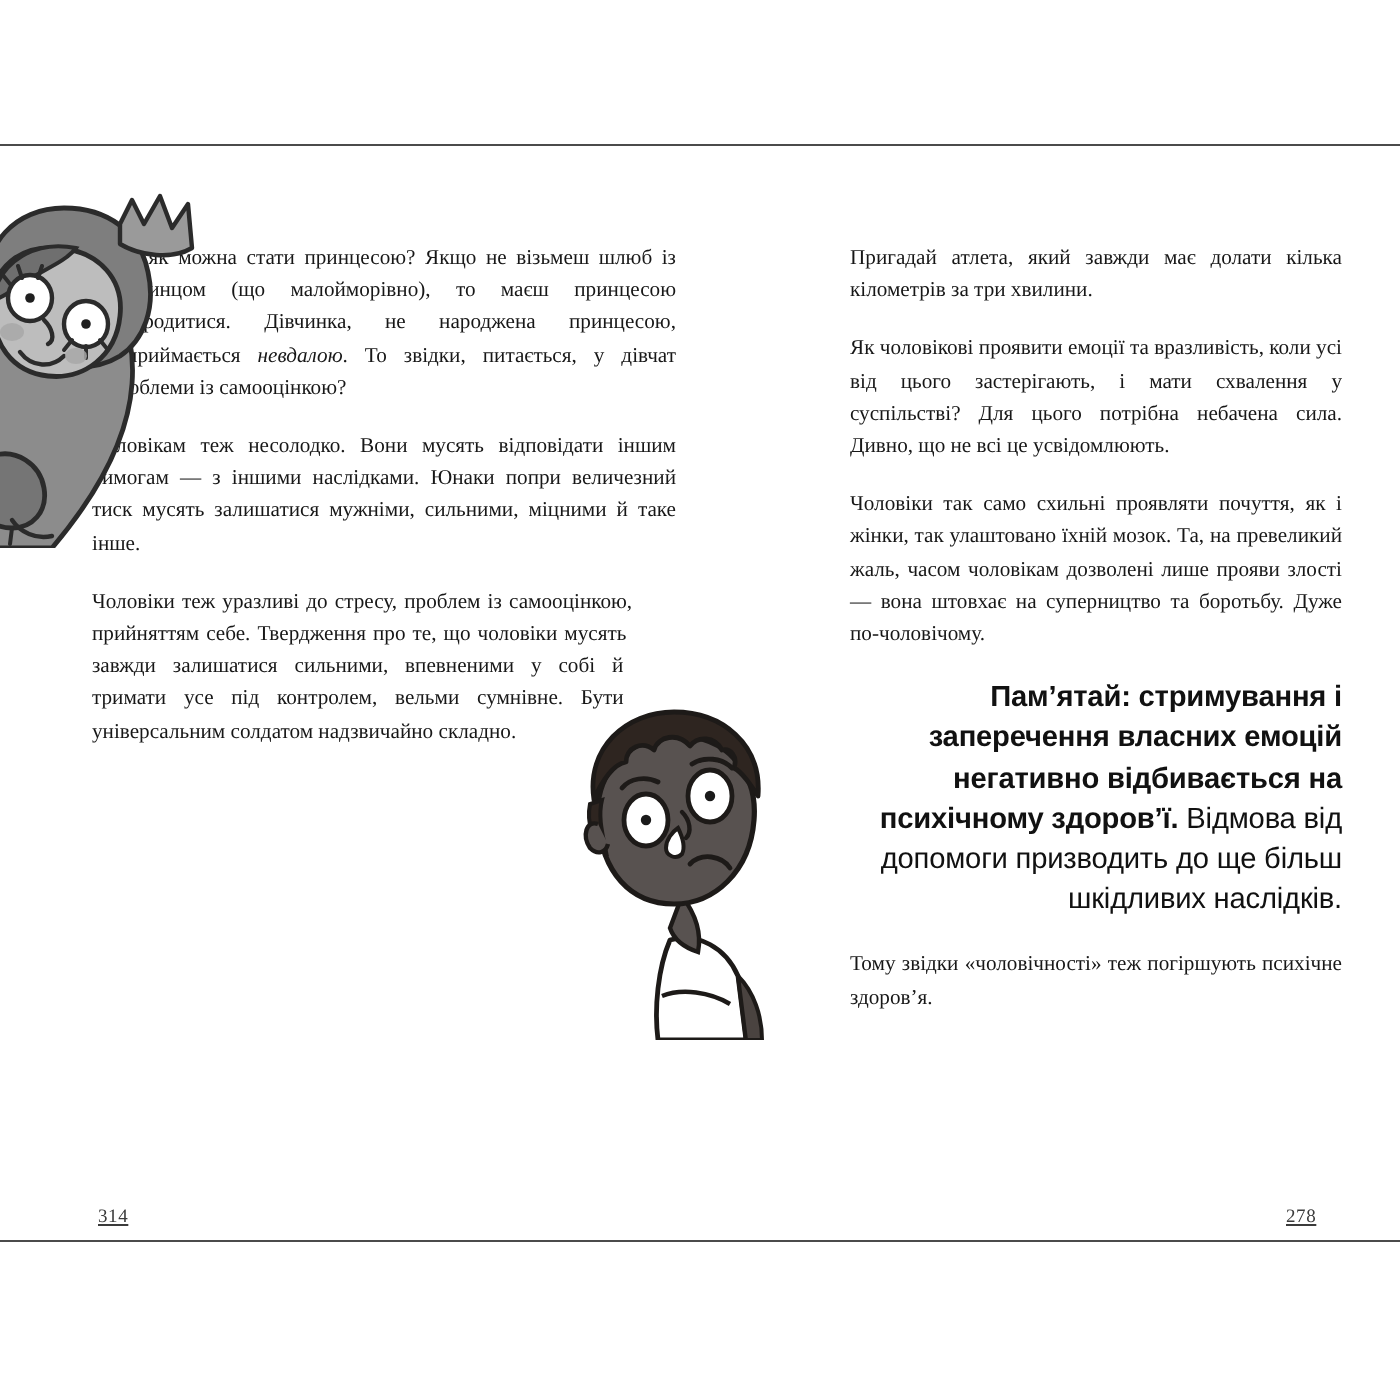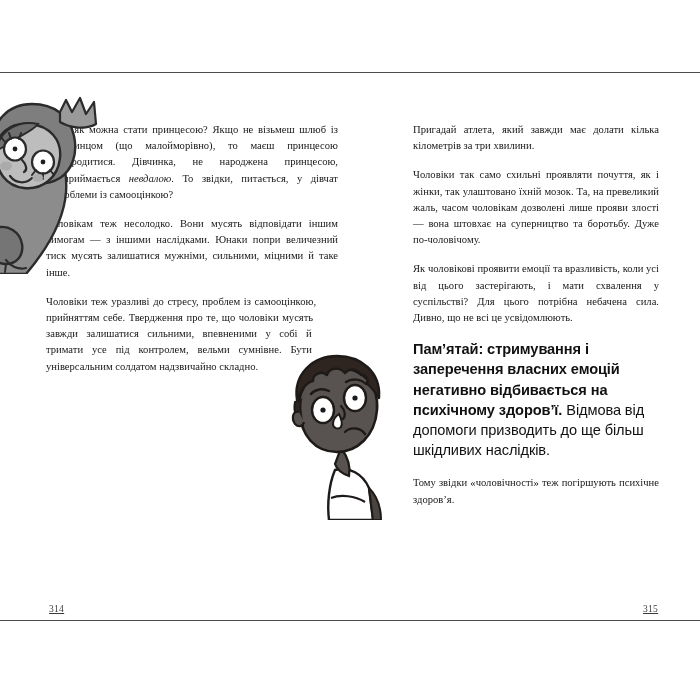--- a/index.html
+++ b/index.html
@@ -56,21 +56,21 @@
     text-justify: inter-word;
     color: #171717;
     hyphens: manual;
   }
   .col-left {
     left: 46px;
     width: 292px;
     height: 470px;
   }
   .col-right {
-    left: 413px;
+    left: 425px;
     width: 246px;
     height: 470px;
   }
 
   .para {
     margin: 0 0 13px 0;
     text-align: justify;
   }
   .para:last-child { margin-bottom: 0; }
 
@@ -96,21 +96,21 @@
     margin: -2px -50px 0 0;
   }
 
   
   .callout {
     font-family: "Liberation Sans", "DejaVu Sans", sans-serif;
     font-size: 14.6px;
     line-height: 20.2px;
     color: #111111;
     margin: 0 0 15px 0;
-    text-align: left;
+    text-align: right;
     letter-spacing: -0.1px;
   }
   .callout .strong {
     font-weight: bold;
   }
   .callout .plain {
     font-weight: normal;
   }
 
   
@@ -153,32 +153,32 @@
 
     <p class="para">Чоловіки теж уразливі до стресу, проблем із самооцінкою, прийняттям себе. Твердження про те, що чоловіки мусять завжди залишатися сильними, впевненими у собі й тримати усе під контролем, вельми сумнівне. Бути універсальним солдатом надзвичайно складно.</p>
   </div>
 
   <div class="folio folio-left">314</div>
 
   <div class="column col-right">
 
     <p class="para">Пригадай атлета, який завжди має долати кілька кілометрів за три хвилини.</p>
 
+    <p class="para">Як чоловікові проявити емоції та вразливість, коли усі від цього застерігають, і мати схвалення у суспільстві? Для цього потрібна небачена сила. Дивно, що не всі це усвідомлюють.</p>
+
     <p class="para">Чоловіки так само схильні проявляти почуття, як і жінки, так улаштовано їхній мозок. Та, на превеликий жаль, часом чоловікам дозволені лише прояви злості — вона штовхає на суперництво та боротьбу. Дуже по-чоловічому.</p>
-
-    <p class="para">Як чоловікові проявити емоції та вразливість, коли усі від цього застерігають, і мати схвалення у суспільстві? Для цього потрібна небачена сила. Дивно, що не всі це усвідомлюють.</p>
 
     <div class="callout">
       <span class="strong">Пам’ятай: стримування і заперечення власних емоцій негативно відбивається на психічному здоров’ї.</span><span class="plain"> Відмова від допомоги призводить до ще більш шкідливих наслідків.</span>
     </div>
 
     <p class="para">Тому звідки «чоловічності» теж погіршують психічне здоров’я.</p>
   </div>
 
-  <div class="folio folio-right">315</div>
+  <div class="folio folio-right">278</div>
 
   <svg class="illus illus-princess" viewBox="0 0 118 182" xmlns="http://www.w3.org/2000/svg">
 
     <path d="M -12 182 L -12 58 C 4 36, 30 30, 48 40 C 66 50, 76 74, 74 100 C 72 128, 56 156, 34 182 Z" fill="#8c8c8c" stroke="#2b2b2b" stroke-width="2.4" stroke-linejoin="round"></path>
 
     <path d="M 2 56 C -2 30, 16 12, 40 12 C 62 12, 78 24, 82 44 C 86 62, 80 78, 68 86
              C 52 96, 24 92, 10 80 C 2 72, 0 64, 2 56 Z" fill="#7e7e7e" stroke="#2b2b2b" stroke-width="2.4" stroke-linejoin="round"></path>
 
     <path d="M 68 20 L 74 8 L 80 20 L 88 6 L 94 22 L 102 10 L 104 32 C 94 38, 78 36, 68 30 Z" fill="#9a9a9a" stroke="#2b2b2b" stroke-width="2.2" stroke-linejoin="round"></path>
 

